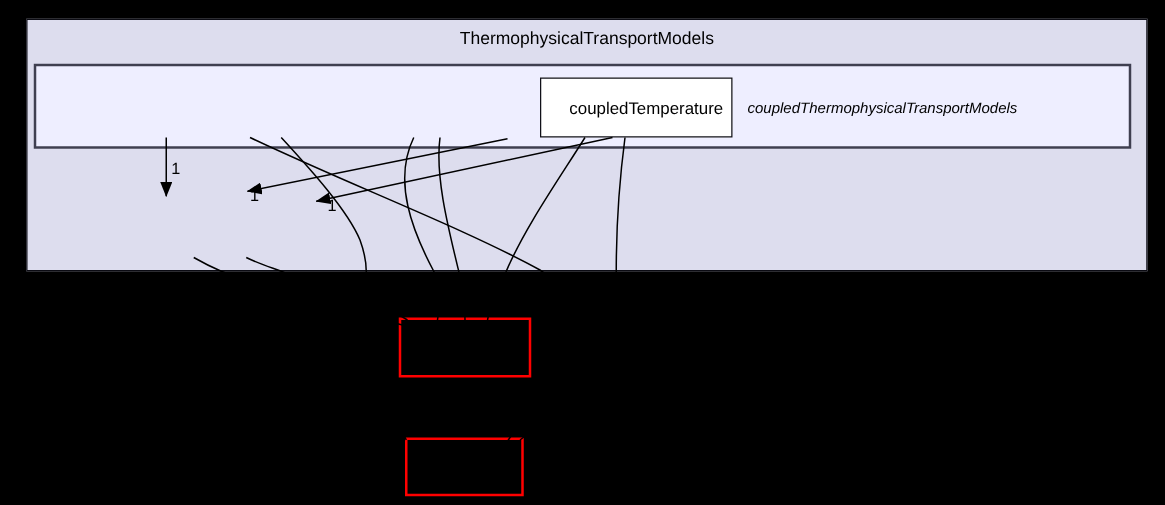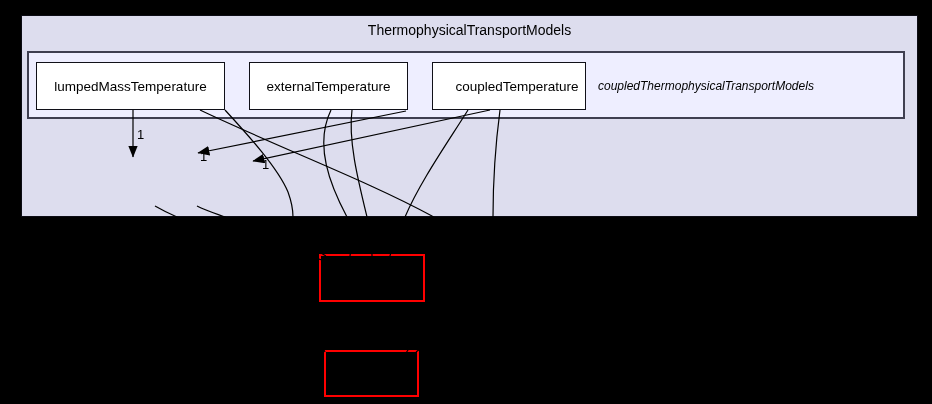--- a/index.html
+++ b/index.html
@@ -65,22 +65,20 @@
 <body>
 
 <div class="stage">
 
   <div class="abs cluster-outer"></div>
   <div class="abs cluster-outer-label">ThermophysicalTransportModels</div>
 
   <div class="abs cluster-inner"></div>
   <div class="abs cluster-inner-label">coupledThermophysicalTransportModels</div>
 
-  <div class="abs node node-lumped">lumpedMassTemperature</div>
-  <div class="abs node node-external">externalTemperature</div>
   <div class="abs node node-coupled">coupledTemperature</div>
 
   <div class="abs node node-ext-dep node-ext-dep-1"></div>
   <div class="abs node node-ext-dep node-ext-dep-2"></div>
 
   <svg class="abs edges-layer" width="932" height="404" viewBox="0 0 932 404" xmlns="http://www.w3.org/2000/svg">
     <defs>
       <marker id="arrow" viewBox="0 0 10 8" refX="9.5" refY="4" markerWidth="10" markerHeight="8" orient="auto">
         <path d="M0,0 L10,4 L0,8 Z" fill="#000000"></path>
       </marker>

